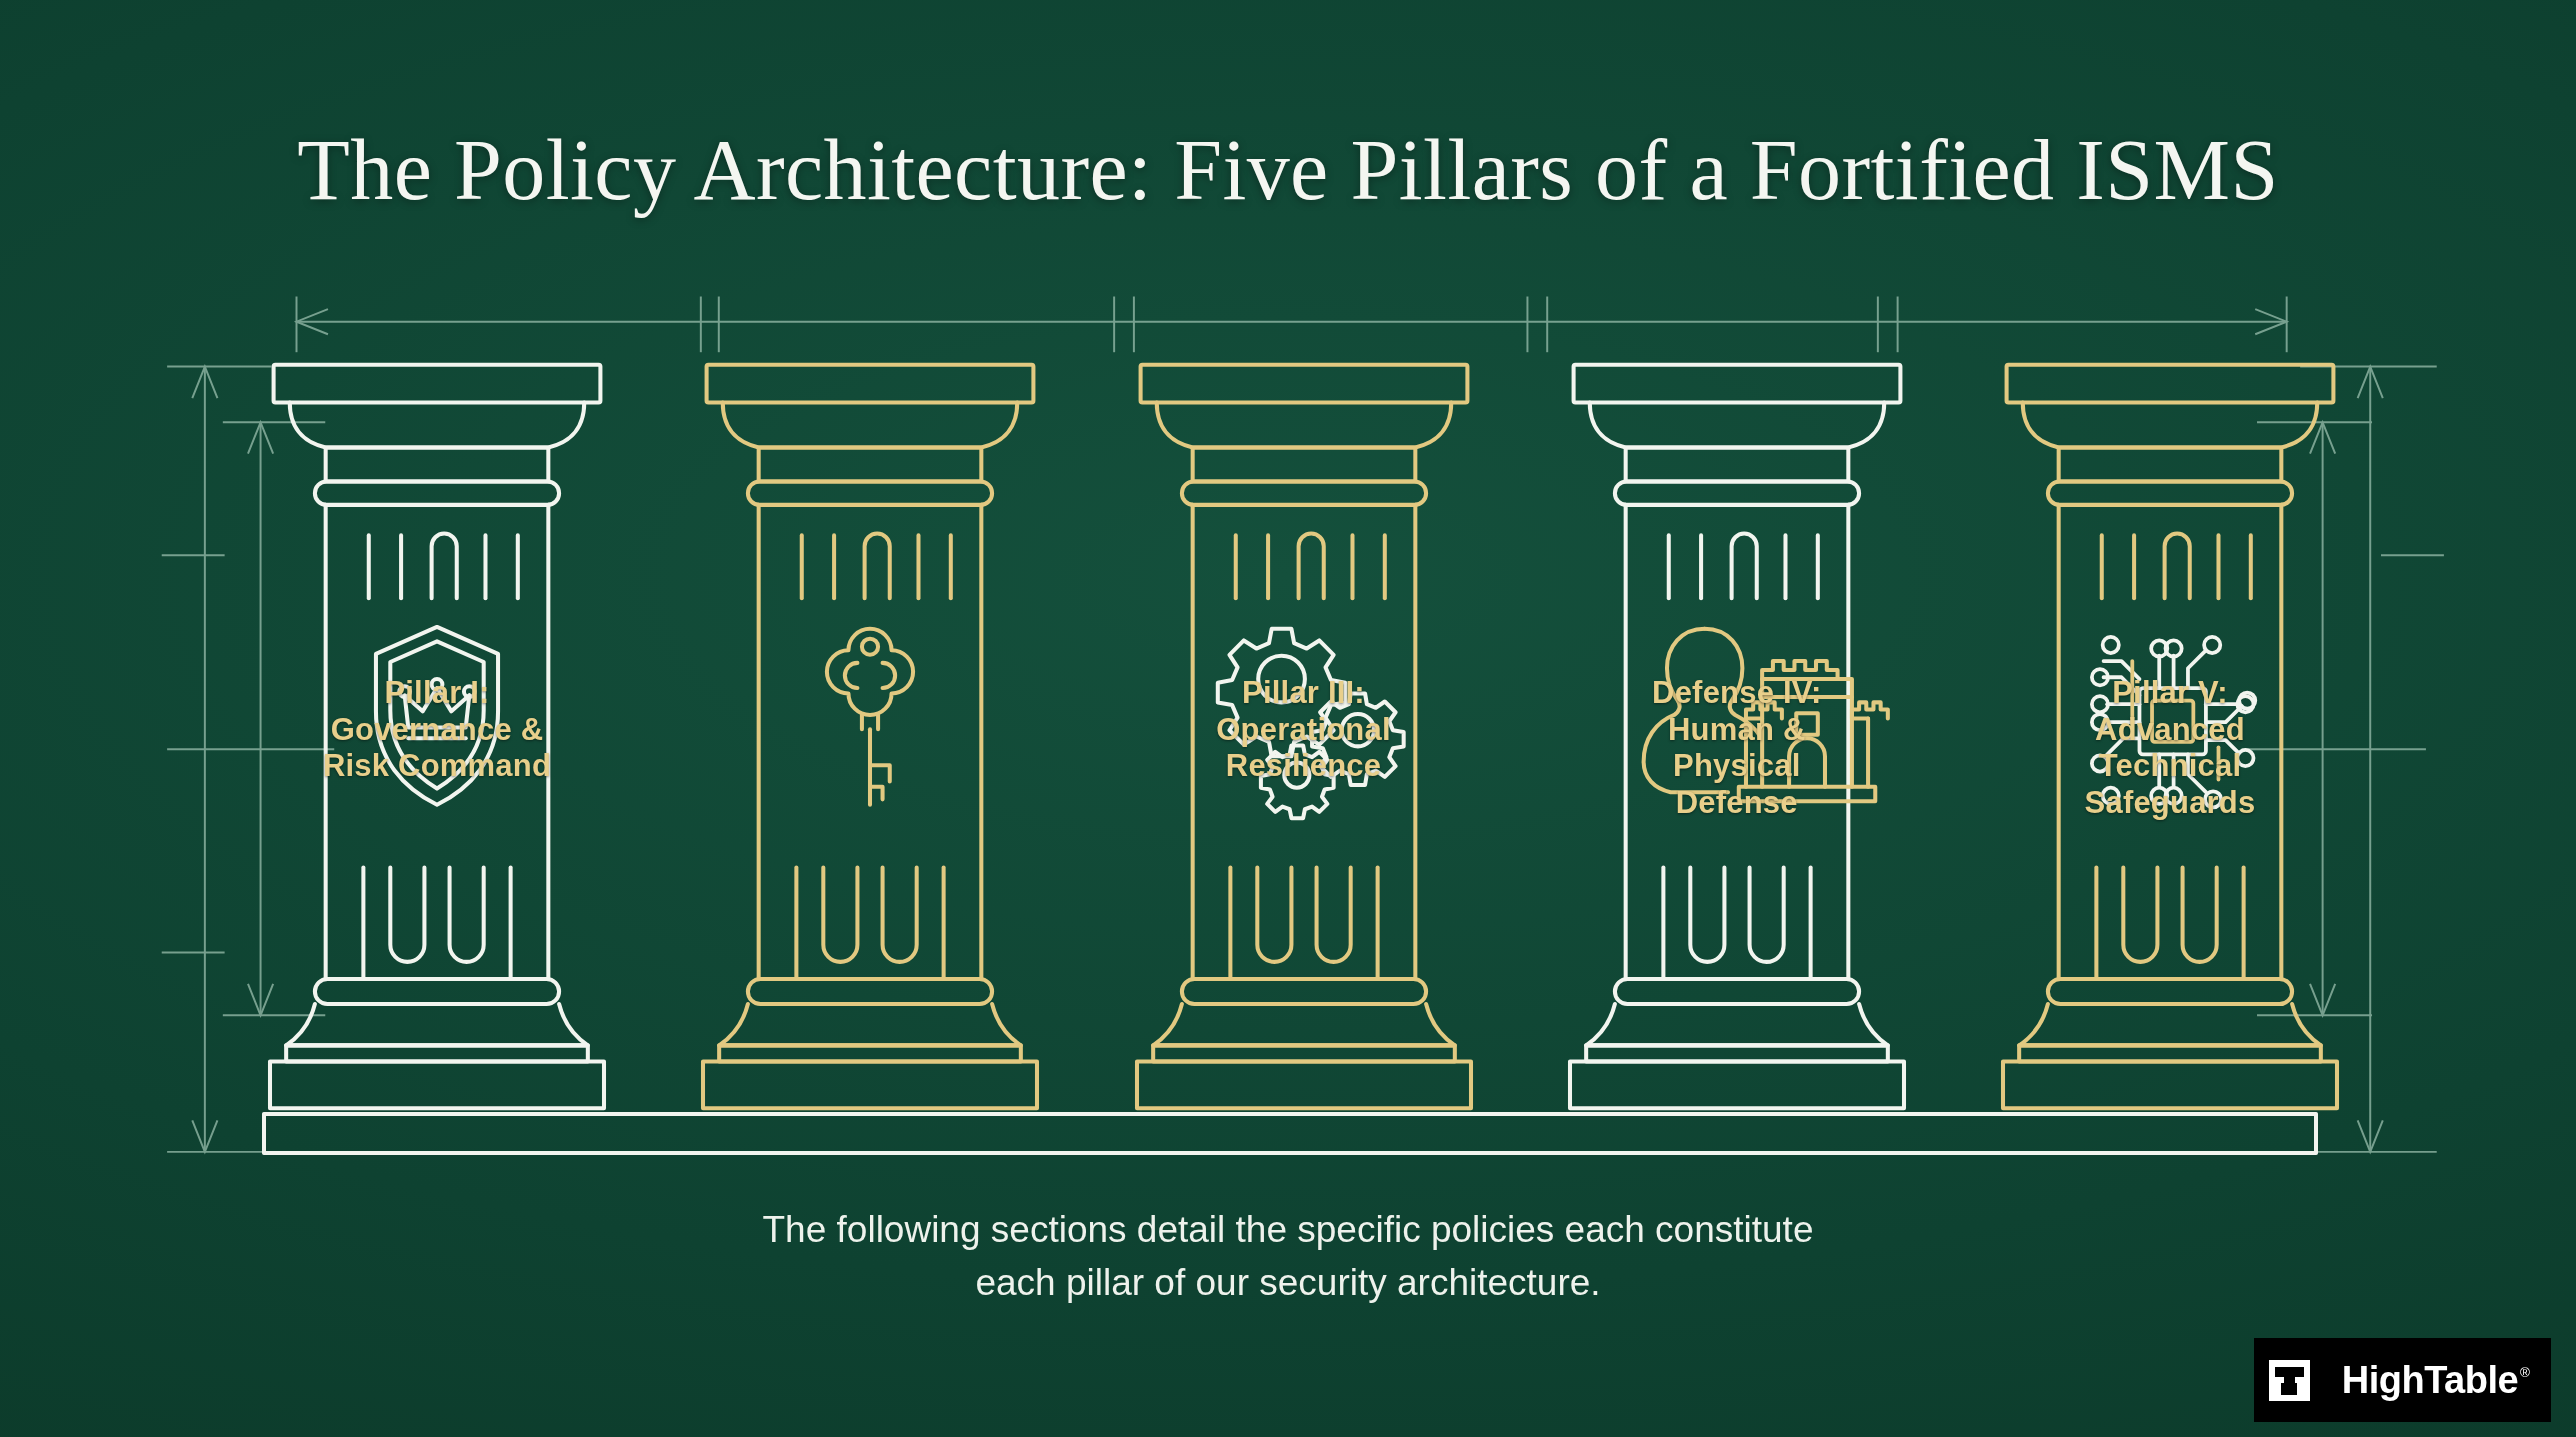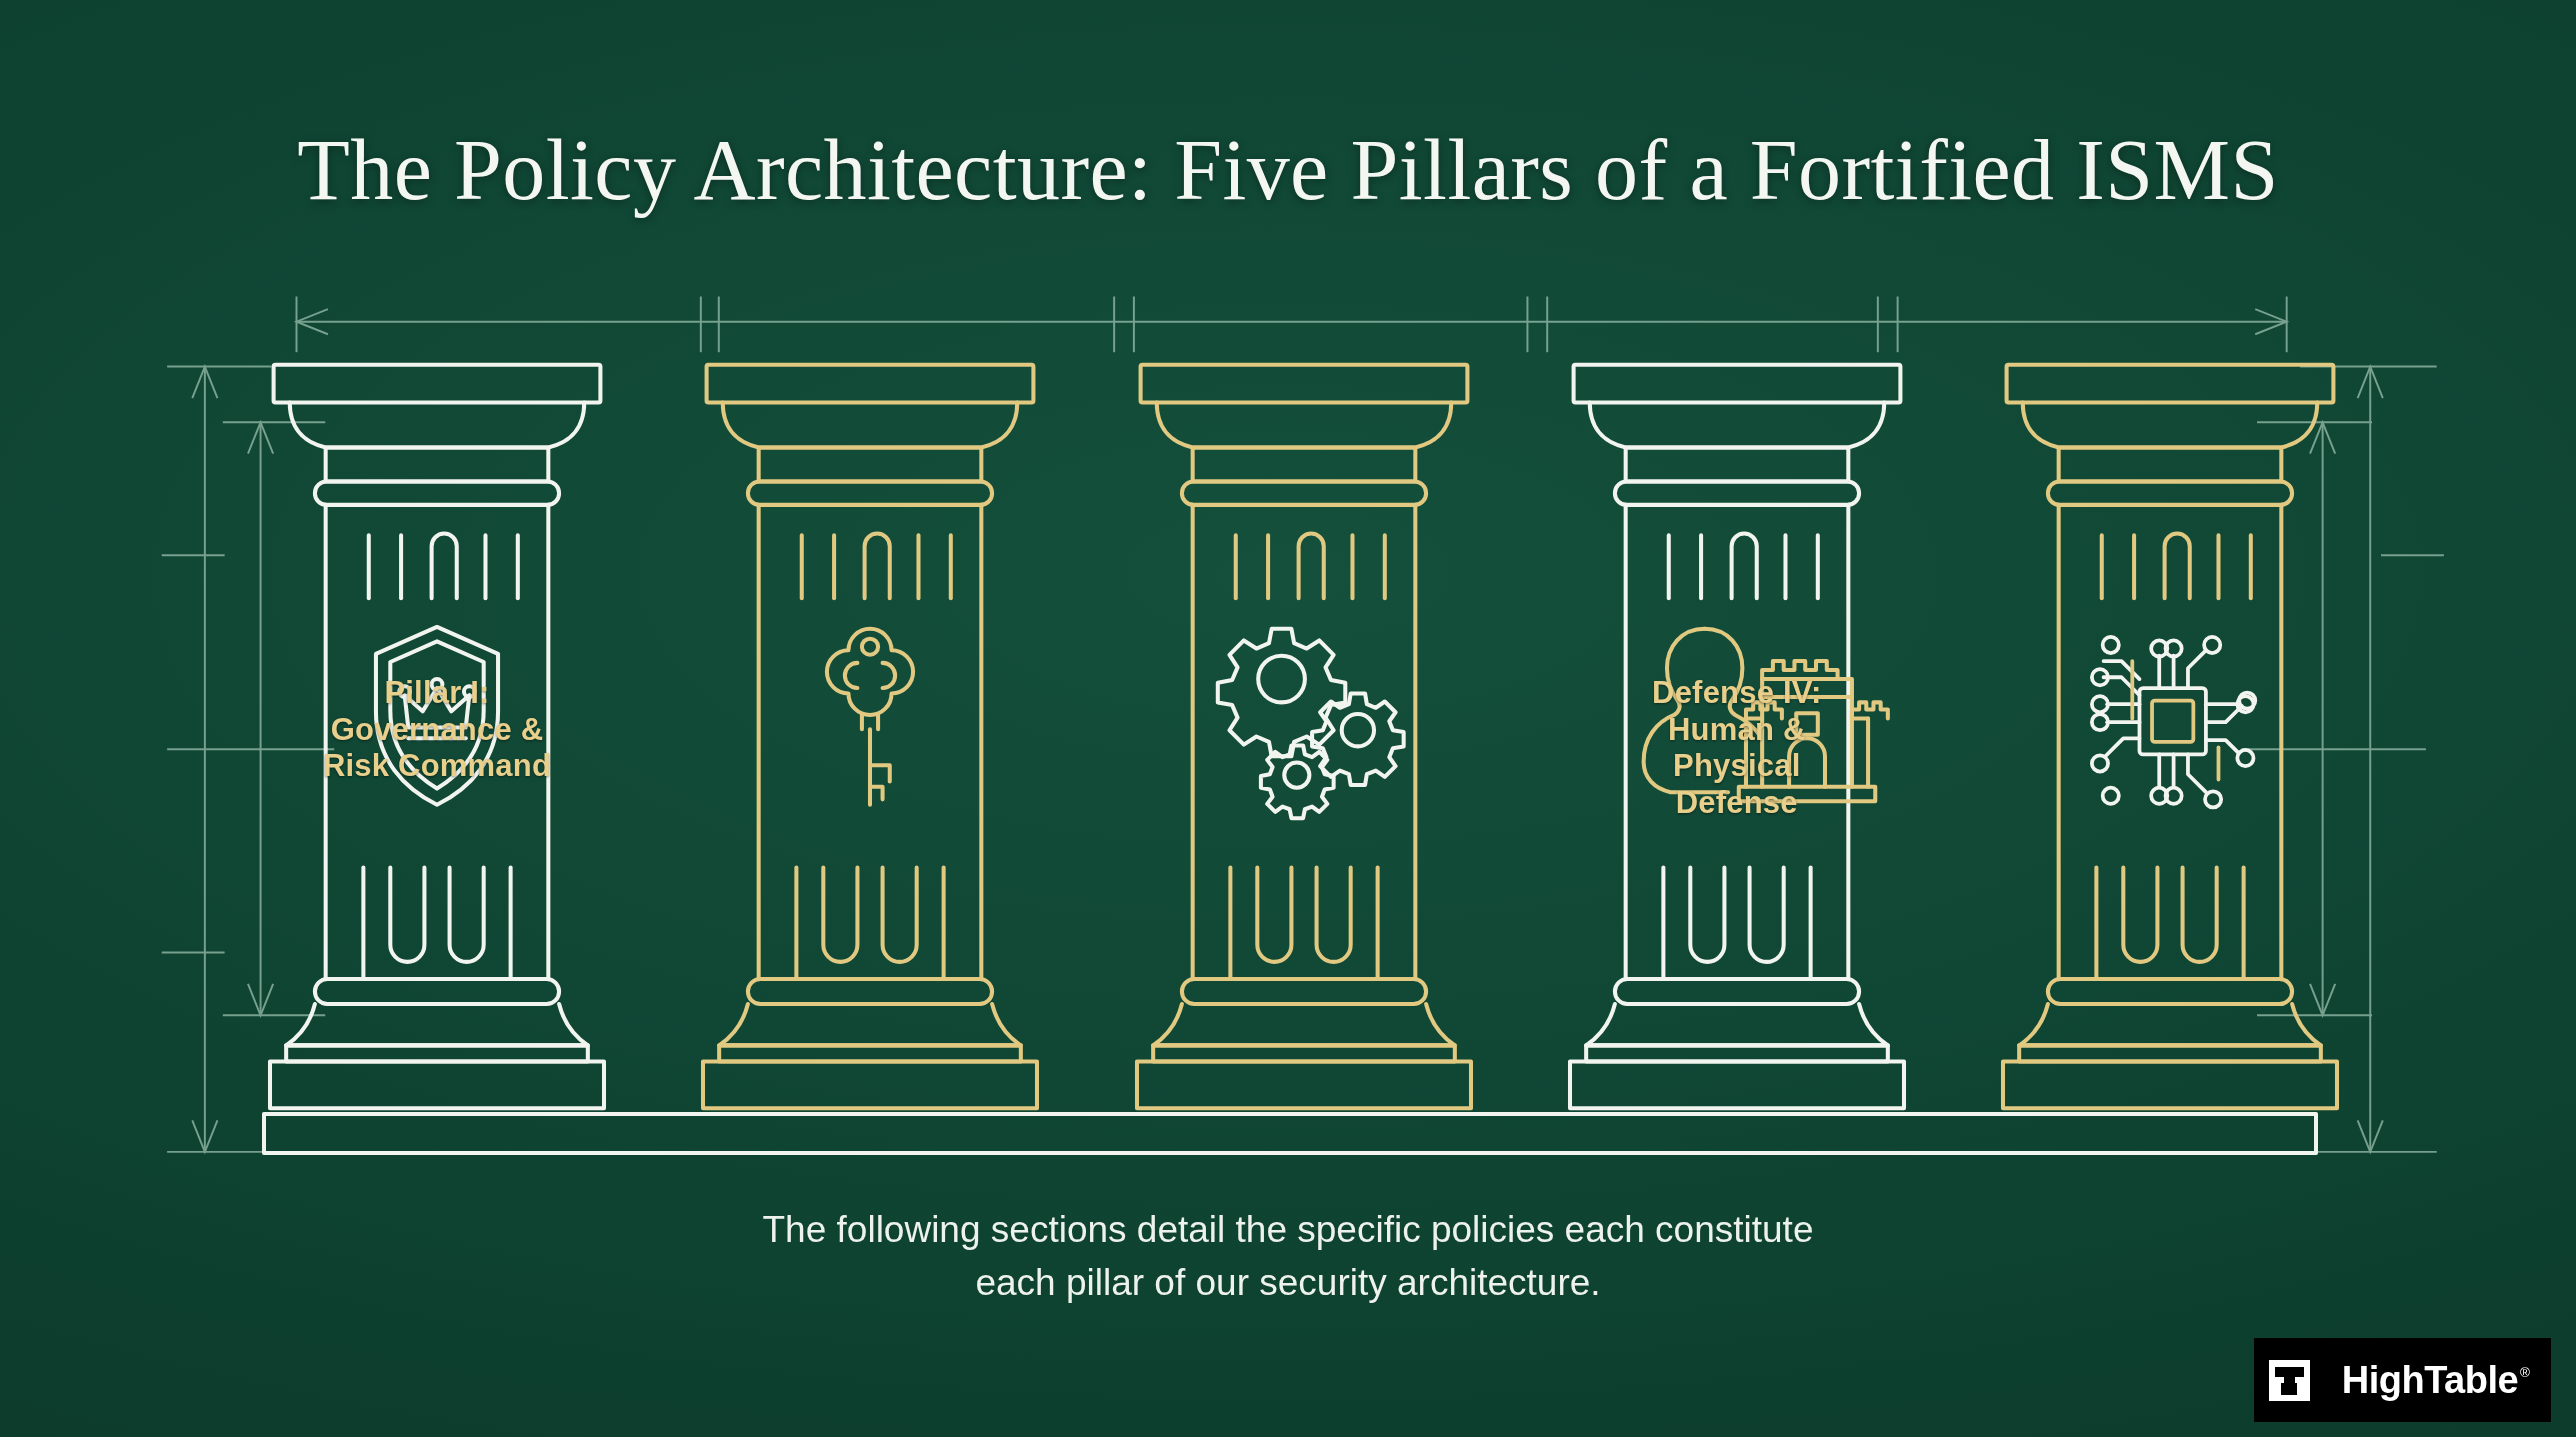--- a/index.html
+++ b/index.html
@@ -279,20 +279,25 @@
                    -10 -7 -10 4 -2 12 h-16 l-2 -12 -10 -4 -10 7 -12 -12 7 -10 -4 -10 -12 -2 v-16
                    l12 -2 4 -10 -7 -10 12 -12 10 7 10 -4 z"></path>
           <circle cx="246" cy="413" r="18"></circle>
 
           <path d="M172 430 h13 l2 10 8 3 8 -6 9 9 -6 8 3 8 10 2 v13 l-10 2 -3 8 6 8 -9 9
                    -8 -6 -8 3 -2 10 h-13 l-2 -10 -8 -3 -8 6 -9 -9 6 -8 -3 -8 -10 -2 v-13
                    l10 -2 3 -8 -6 -8 9 -9 8 6 8 -3 z"></path>
           <circle cx="178" cy="463" r="14"></circle>
         </g>
       </svg>
+      <div class="plabel">
+        <div>Pillar III:</div>
+        <div>Operational</div>
+        <div>Resilience</div>
+      </div>
     </div>
 
     <div class="pillar pil-white">
       <svg viewBox="0 0 372 850">
         <g fill="none" stroke="var(--ink)" stroke-width="4.5" stroke-linejoin="round" stroke-linecap="round">
           <rect x="4" y="6" width="364" height="42" rx="2"></rect>
           <path d="M22 48 C22 82 44 94 62 98 L310 98 C328 94 350 82 350 48"></path>
           <rect x="62" y="98" width="248" height="38"></rect>
           <rect x="50" y="136" width="272" height="26" rx="13"></rect>
           <line x1="62" y1="162" x2="62" y2="690"></line>
@@ -402,20 +407,26 @@
           <circle cx="270" cy="384" r="9"></circle>
           <circle cx="272" cy="380" r="9"></circle>
           <circle cx="270" cy="444" r="9"></circle>
 
           <g stroke="#e2c981">
             <path d="M144 336 L144 400"></path>
             <path d="M240 432 L240 468"></path>
           </g>
         </g>
       </svg>
+      <div class="plabel">
+        <div>Pillar V:</div>
+        <div>Advanced</div>
+        <div>Technical</div>
+        <div>Safeguards</div>
+      </div>
     </div>
 
   </div>
 
   <div class="ground"></div>
 
   <div class="footer">
     <div>The following sections detail the specific policies each constitute</div>
     <div>each pillar of our security architecture.</div>
   </div>

